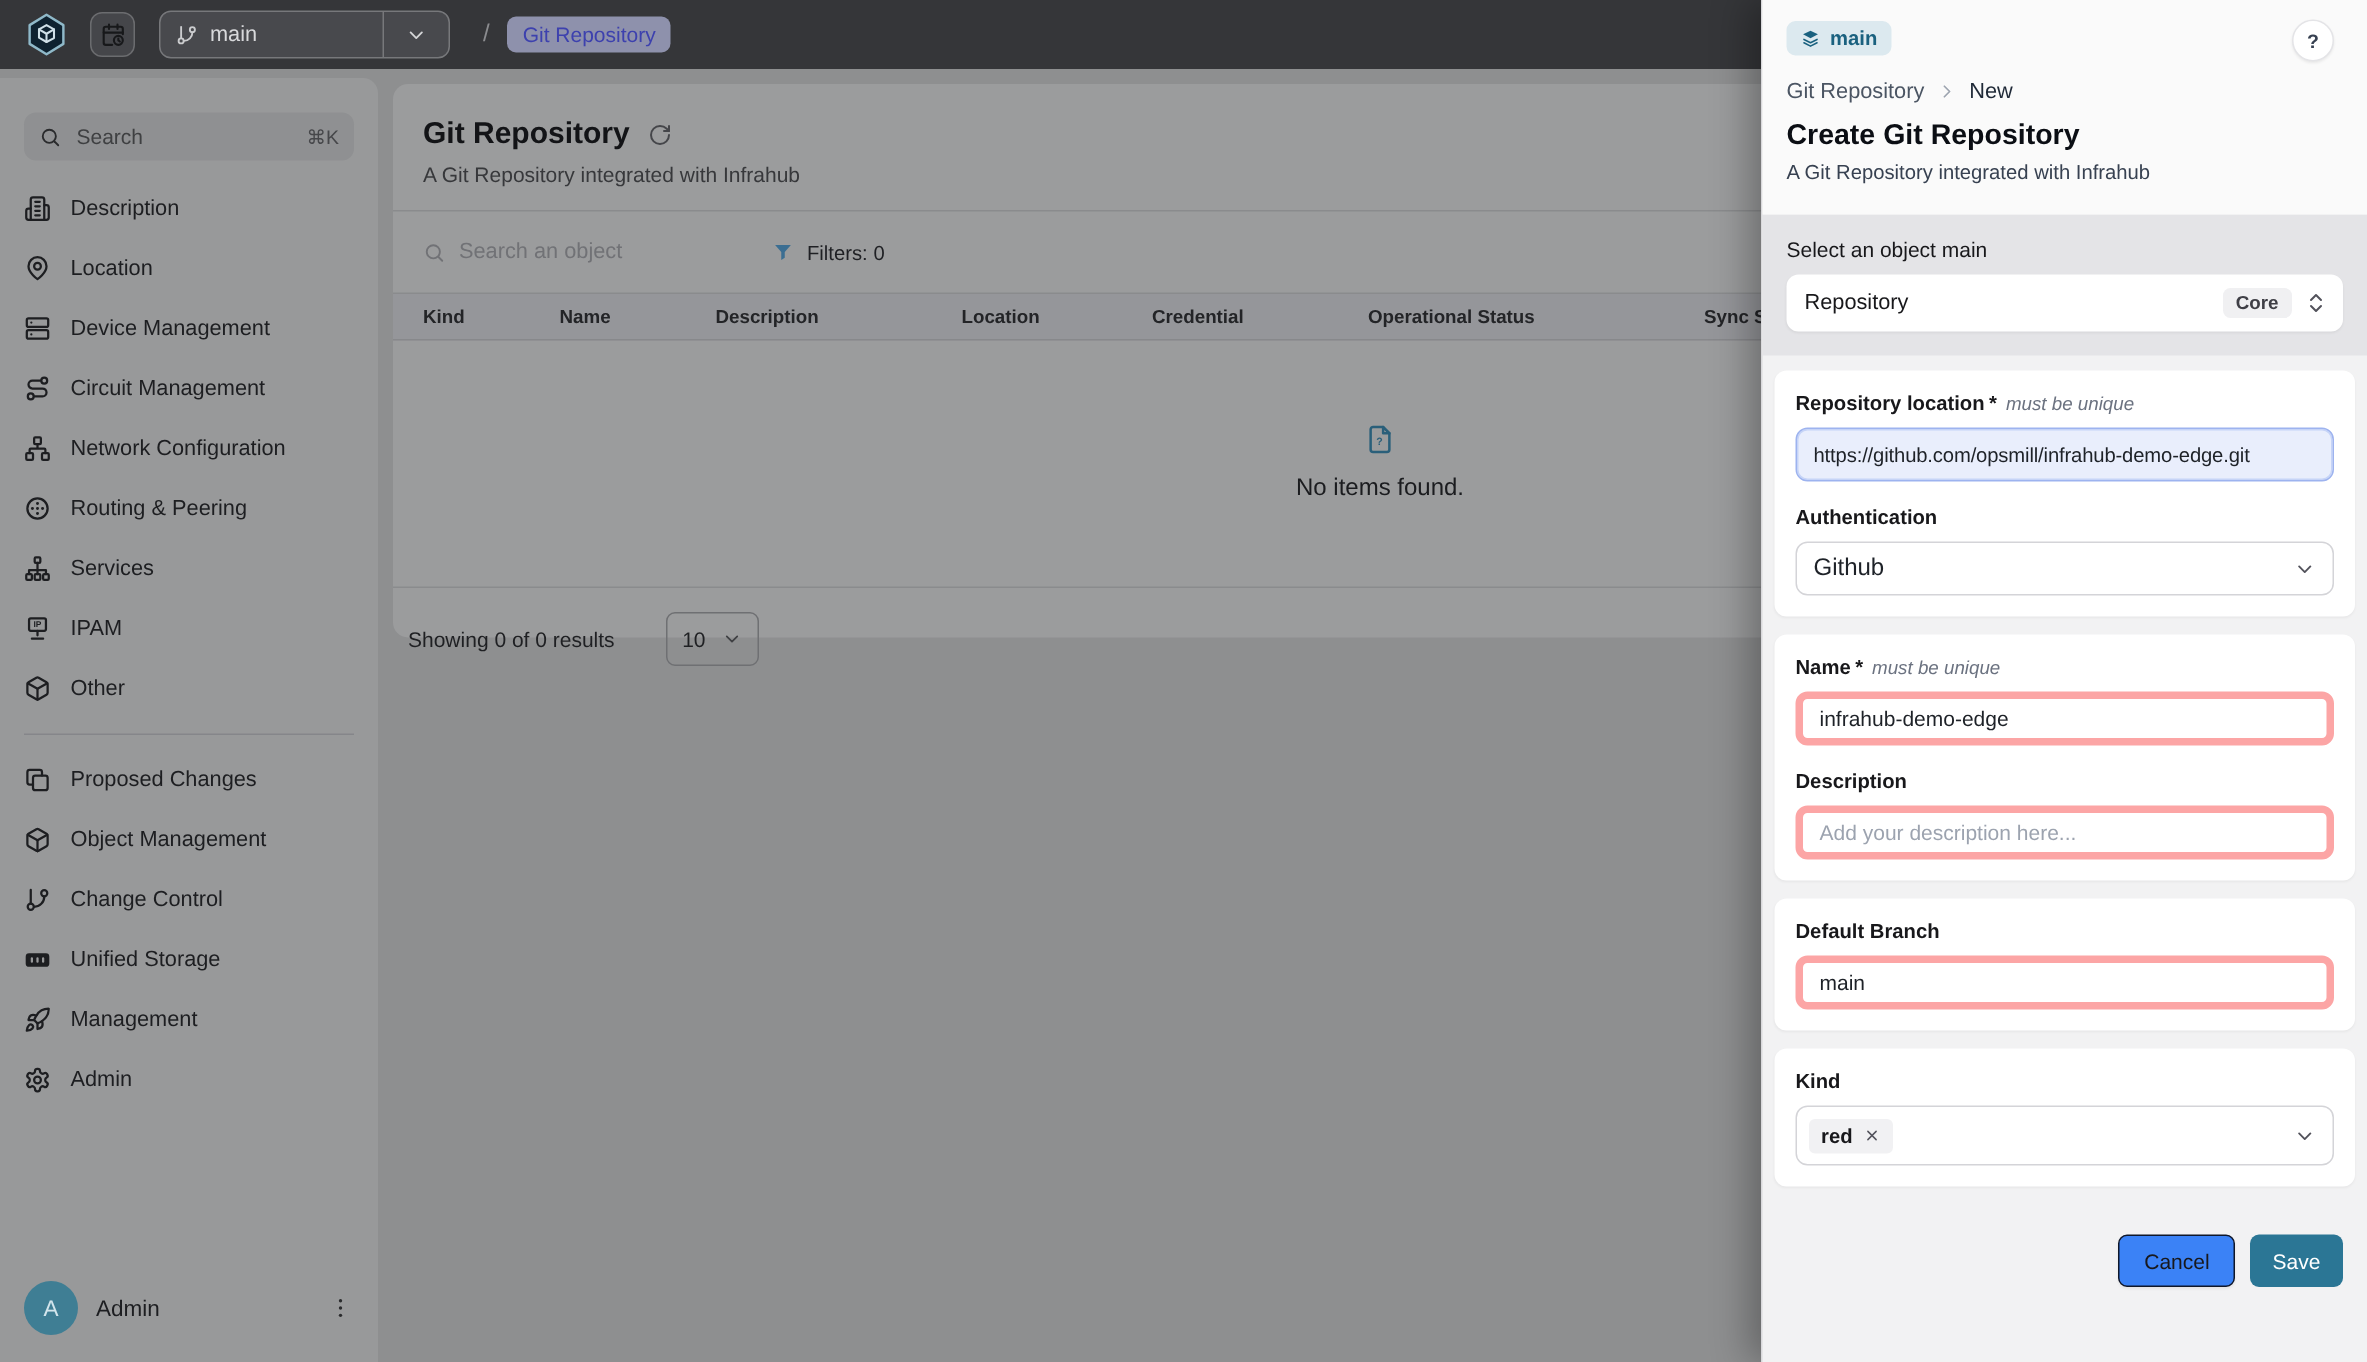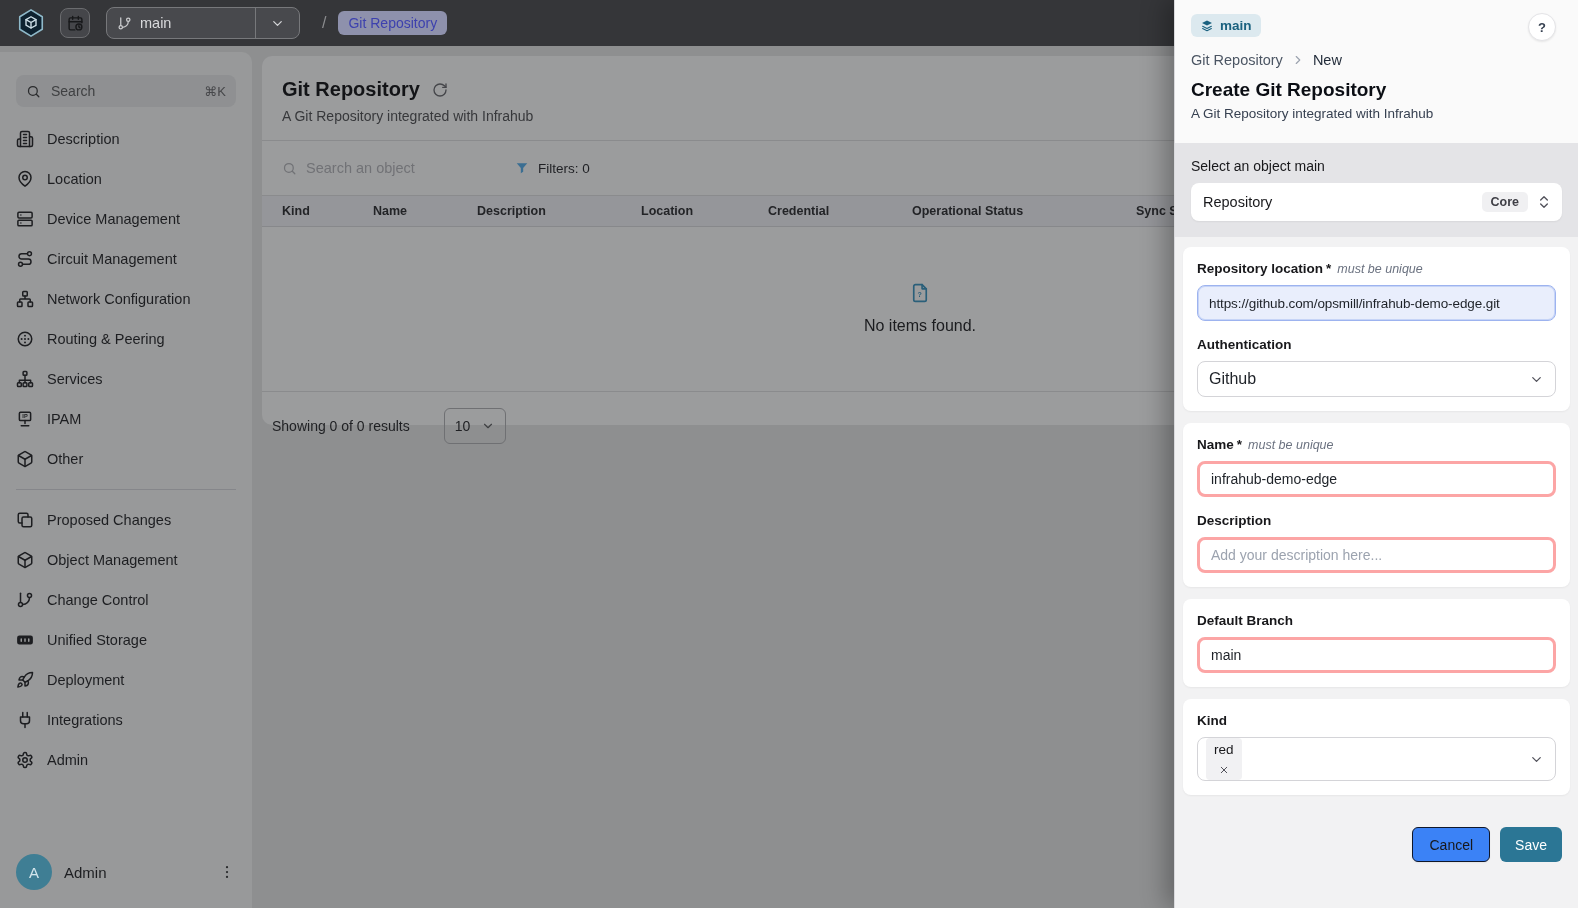--- a/index.html
+++ b/index.html
@@ -147,40 +147,40 @@
   .dw-form { flex:1; padding:10px 8px 0 8px; overflow:hidden; }
   .fcard {
     background:#fff; border-radius:8px; padding:14px; margin-bottom:12px;
     box-shadow:0 1px 2px rgba(0,0,0,.05);
   }
   .flabel { font-size:13.5px; color:#18181b; }
   .flabel b { font-weight:700; }
   .flabel .req { font-weight:700; margin-left:3px; }
   .flabel .hint { font-style:italic; font-size:12.5px; color:#6b7280; margin-left:6px; font-weight:400; }
   .finput {
-    margin-top:9px; height:36px; border:3px solid #fca5a5; border-radius:8px; background:#fff;
+    margin-top:9px; height:36px; border:5px solid #fca5a5; border-radius:8px; background:#fff;
     display:flex; align-items:center; padding:0 11px; font-size:14px; color:#1e2228; cursor:text;
   }
   .finput.focused { background:#e9eefc; border:1px solid #9db3ef; box-shadow:0 0 0 1px #c6d4f7 inset; font-size:13.5px; letter-spacing:-0.1px; }
   .finput.placeholder { color:#9ca3af; }
   .fselect {
     margin-top:9px; height:36px; border:1px solid #d4d4d8; border-radius:8px; background:#fff;
     display:flex; align-items:center; padding:0 11px; cursor:pointer;
   }
   .fselect .val { flex:1; font-size:16px; color:#1e2228; }
   .fselect .icon { width:15px; height:15px; color:#52525b; }
   .fgap { height:16px; }
   .tags-select {
     margin-top:9px; min-height:40px; border:1px solid #d4d4d8; border-radius:8px; background:#fff;
     display:flex; align-items:center; padding:0 11px 0 8px; cursor:pointer;
   }
   .tags-select .chips { flex:1; display:flex; gap:6px; }
   .tag-chip {
     background:#f1f1f3; border-radius:4px; padding:4px 8px; display:inline-flex; align-items:center;
-    gap:7px; font-size:13.5px; font-weight:400; color:#18181b;flex-direction:column;
+    gap:7px; font-size:13.5px; font-weight:700; color:#18181b;
   }
   .tag-chip .icon { width:12px; height:12px; color:#52525b; cursor:pointer; }
   .tags-select > .icon { width:15px; height:15px; color:#52525b; }
 
   .dw-foot { flex:none; display:flex; justify-content:flex-end; gap:10px; padding:20px 8px 0 0; margin-bottom:40px; }
   .btn { height:35px; border-radius:6px; font-size:14px; display:flex; align-items:center;
     padding:0 16px; cursor:pointer; font-family:inherit; }
   .btn-cancel { background:#3b82f6; border:1px solid #0f172a; color:#18181b;
     box-shadow:0 1px 2px rgba(0,0,0,.06); }
   .btn-save { background:#2b7695; border:none; color:#fff; padding:0 15px; }
@@ -378,32 +378,21 @@
       </div>
       <div class="nav-item">
         <span class="icon">
           <svg viewBox="0 0 24 24" fill="none" stroke="currentColor" stroke-width="2" stroke-linecap="round" stroke-linejoin="round">
             <path d="M4.5 16.5c-1.5 1.26-2 5-2 5s3.74-.5 5-2c.71-.84.7-2.13-.09-2.91a2.18 2.18 0 0 0-2.91-.09z"></path>
             <path d="m12 15-3-3a22 22 0 0 1 2-3.95A12.88 12.88 0 0 1 22 2c0 2.72-.78 7.5-6 11a22.35 22.35 0 0 1-4 2z"></path>
             <path d="M9 12H4s.55-3.03 2-4c1.62-1.08 5 0 5 0"></path>
             <path d="M12 15v5s3.03-.55 4-2c1.08-1.62 0-5 0-5"></path>
           </svg>
         </span>
-        <span class="lbl">Deployment</span>
-      </div>
-      <div class="nav-item">
-        <span class="icon">
-          <svg viewBox="0 0 24 24" fill="none" stroke="currentColor" stroke-width="2" stroke-linecap="round" stroke-linejoin="round">
-            <path d="M12 22v-5"></path>
-            <path d="M9 8V2"></path>
-            <path d="M15 8V2"></path>
-            <path d="M18 8v5a4 4 0 0 1-4 4h-4a4 4 0 0 1-4-4V8Z"></path>
-          </svg>
-        </span>
-        <span class="lbl">Integrations</span>
+        <span class="lbl">Management</span>
       </div>
       <div class="nav-item">
         <span class="icon">
           <svg viewBox="0 0 24 24" fill="none" stroke="currentColor" stroke-width="2" stroke-linecap="round" stroke-linejoin="round">
             <path d="M12.22 2h-.44a2 2 0 0 0-2 2v.18a2 2 0 0 1-1 1.73l-.43.25a2 2 0 0 1-2 0l-.15-.08a2 2 0 0 0-2.73.73l-.22.38a2 2 0 0 0 .73 2.73l.15.1a2 2 0 0 1 1 1.72v.51a2 2 0 0 1-1 1.74l-.15.09a2 2 0 0 0-.73 2.73l.22.38a2 2 0 0 0 2.73.73l.15-.08a2 2 0 0 1 2 0l.43.25a2 2 0 0 1 1 1.73V20a2 2 0 0 0 2 2h.44a2 2 0 0 0 2-2v-.18a2 2 0 0 1 1-1.73l.43-.25a2 2 0 0 1 2 0l.15.08a2 2 0 0 0 2.73-.73l.22-.39a2 2 0 0 0-.73-2.73l-.15-.08a2 2 0 0 1-1-1.74v-.5a2 2 0 0 1 1-1.74l.15-.09a2 2 0 0 0 .73-2.73l-.22-.38a2 2 0 0 0-2.73-.73l-.15.08a2 2 0 0 1-2 0l-.43-.25a2 2 0 0 1-1-1.73V4a2 2 0 0 0-2-2z"></path>
             <circle cx="12" cy="12" r="3"></circle>
           </svg>
         </span>
         <span class="lbl">Admin</span>
       </div>

